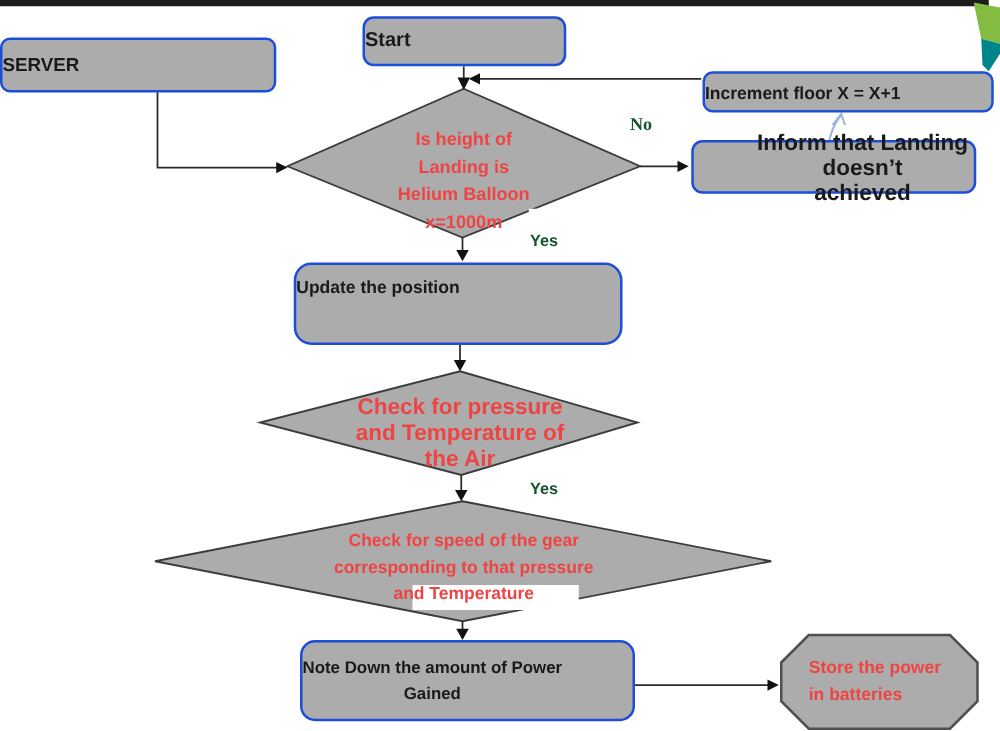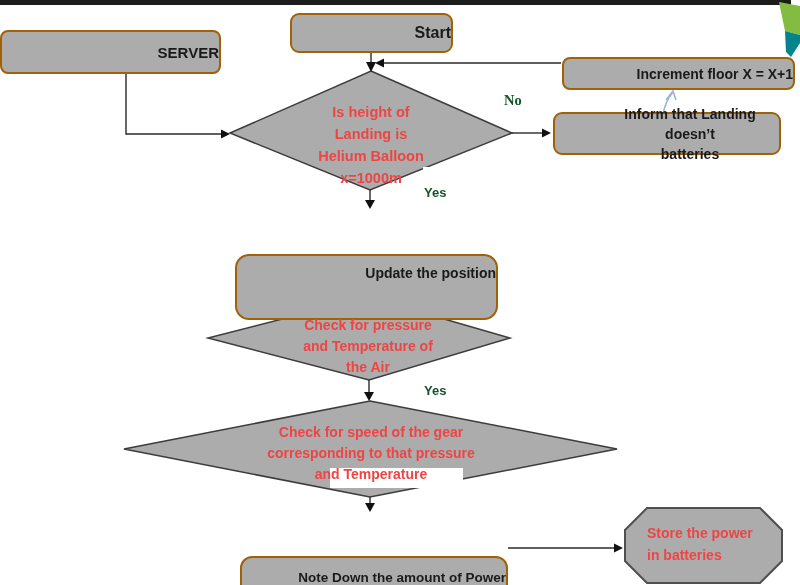--- a/index.html
+++ b/index.html
@@ -4,25 +4,25 @@
 <style>
   html,body{margin:0;padding:0;background:#ffffff;}
   #canvas{
     position:relative;width:800px;height:585px;overflow:hidden;background:#ffffff;
     font-family:"Liberation Sans","DejaVu Sans",sans-serif;color:#1a1a1a;
   }
   .abs{position:absolute;}
   #topbar{left:0;top:0;width:791px;height:5px;background:#1c1c1c;}
   svg.layer{left:0;top:0;width:800px;height:585px;}
   .node{
-    position:absolute;background:#acacac;border:2px solid #a16207;border-radius:9px;
-    display:flex;align-items:center;justify-content:flex-end;text-align:center;
+    position:absolute;background:#acacac;border:2px solid #1d4ed8;border-radius:9px;
+    display:flex;align-items:center;justify-content:flex-start;text-align:center;
     font-weight:bold;box-sizing:border-box;color:#1a1a1a;
   }
-  .node.toptext{align-items:flex-start;margin-top:44px;}
+  .node.toptext{align-items:flex-start;}
   .dtext{
     position:absolute;text-align:center;font-weight:bold;color:#ef4444;
   }
   .edge-label{position:absolute;font-weight:bold;color:#14532d;}
   .serif{font-family:"Liberation Serif","DejaVu Serif",serif;}
 </style>
 </head>
 <body>
 
 <div id="canvas">
@@ -82,46 +82,46 @@
   </div>
 
   <div class="node" style="left:290px;top:13px;width:163px;height:40px;font-size:16px;">
     <span>Start</span>
   </div>
 
   <div class="node" style="left:562px;top:57px;width:233px;height:33px;font-size:14px;border-radius:8px;">
     <span>Increment floor X = X+1</span>
   </div>
 
-  <div class="node" style="left:553px;top:112px;width:228px;height:43px;font-size:14px;line-height:20px;padding-left:46px;">
+  <div class="node" style="left:553px;top:112px;width:228px;height:43px;font-size:18px;line-height:20px;padding-left:46px;">
     <div>
       <div>Inform that Landing doesn’t</div>
-      <div>batteries</div>
+      <div>achieved</div>
     </div>
   </div>
 
   <div class="node toptext" style="left:235px;top:210px;width:263px;height:66px;font-size:14px;border-radius:14px;padding-top:9px;">
     <span>Update the position</span>
   </div>
 
-  <div class="node toptext" style="left:240px;top:512px;width:268px;height:65px;font-size:13.5px;line-height:21px;border-radius:12px;padding-top:9px;padding-left:44px;">
+  <div class="node toptext" style="left:240px;top:512px;width:268px;height:65px;font-size:13.5px;line-height:21px;border-radius:12px;padding-top:9px;">
     <div>
       <div>Note Down the amount of Power</div>
       <div>Gained</div>
     </div>
   </div>
 
   <div class="dtext" style="left:271px;top:101px;width:200px;font-size:14.5px;line-height:22px;">
     <div>Is height of</div>
     <div>Landing is</div>
     <div>Helium Balloon</div>
     <div>x=1000m</div>
   </div>
 
-  <div class="dtext" style="left:268px;top:315px;width:200px;font-size:14px;line-height:21px;">
+  <div class="dtext" style="left:268px;top:315px;width:200px;font-size:18px;line-height:21px;">
     <div>Check for pressure</div>
     <div>and Temperature of</div>
     <div>the Air</div>
   </div>
 
   <div class="dtext" style="left:647px;top:522px;width:125px;font-size:14px;line-height:22px;text-align:left;">
     <div>Store the power</div>
     <div>in batteries</div>
   </div>
 

